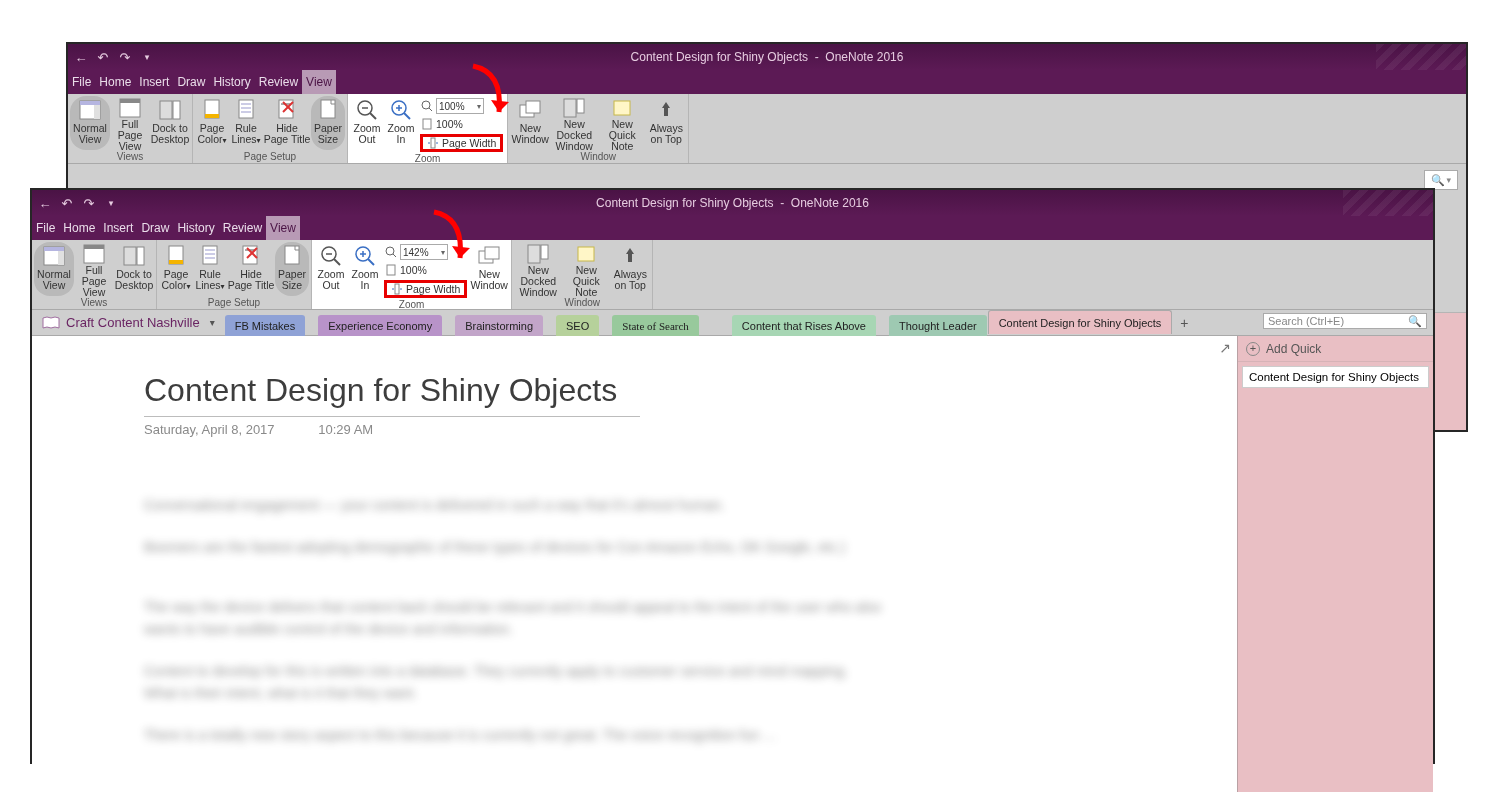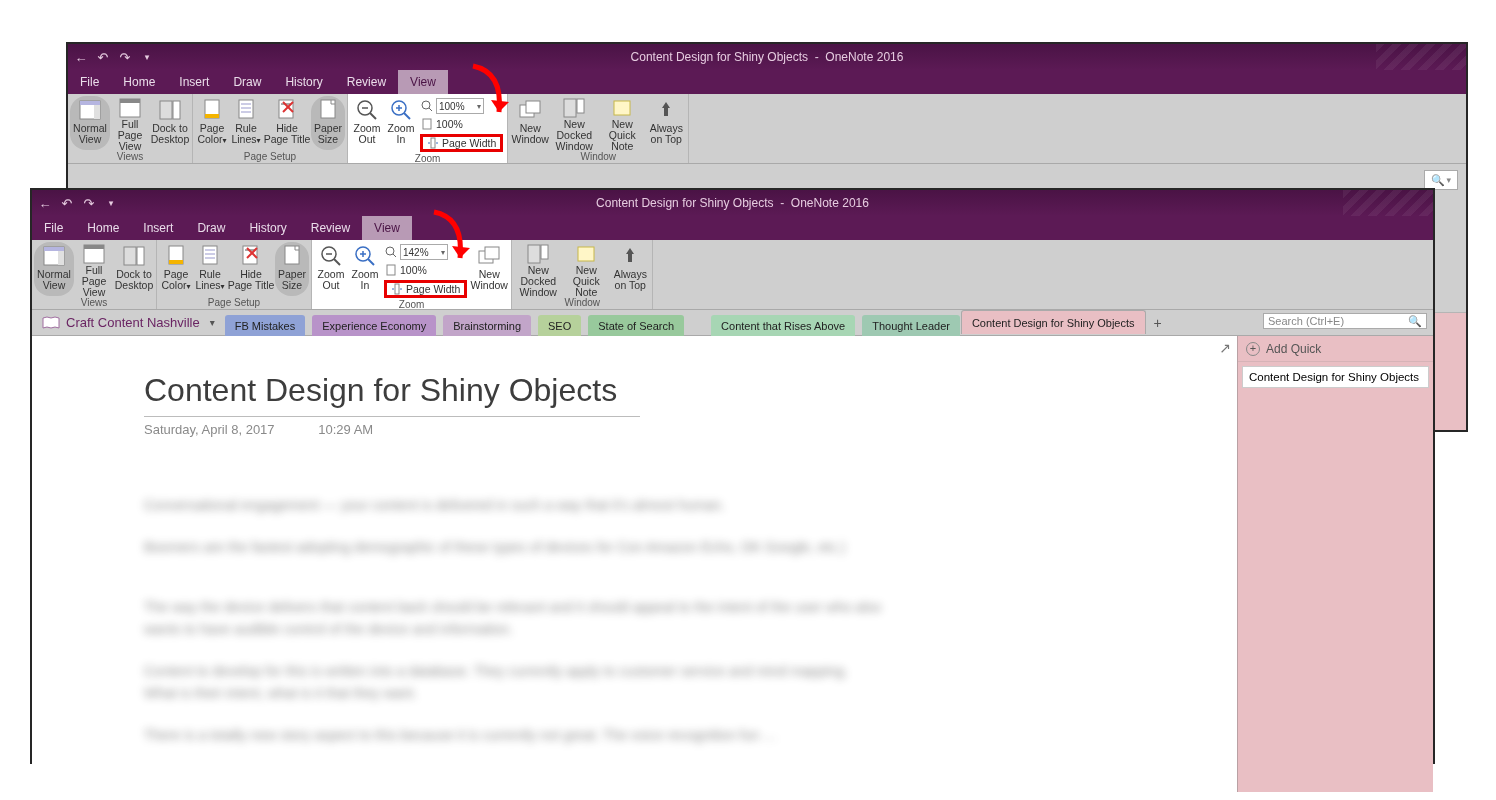--- a/index.html
+++ b/index.html
@@ -35,21 +35,21 @@
 
 .menubar {
   height: 24px;
   background: #5c1a55;
   display: flex;
   align-items: stretch;
 }
 .menubar .item {
   color: #eaddea;
   font-size: 12px;
-  padding: 0 12px;
+  padding: 0 4px;
   display: flex;
   align-items: center;
 }
 .menubar .item.active {
   background: #b89ab5;
   color: #4a1345;
 }
 
 
 .ribbon {
@@ -99,21 +99,21 @@
 .nbbar {
   height: 26px;
   background: #cfcfcf;
   display: flex;
   align-items: stretch;
   border-bottom: 1px solid #a9a9a9;
 }
 .nbhead { display: flex; align-items: center; gap: 6px; padding: 0 10px; font-size: 13px; color: #6a2463; }
 .nbhead .book { width: 18px; height: 14px; }
 .nbhead .caret { font-size: 10px; color:#555; margin-left: 4px; }
-.sections { display: flex; align-items: flex-end; gap: 6px; padding-top: 2px; }
+.sections { display: flex; align-items: flex-end; gap: 12px; padding-top: 2px; }
 .section-tab {
   height: 22px; padding: 0 10px; font-size: 11px; color: #222; display:flex; align-items:center;
   border-top-left-radius: 3px; border-top-right-radius: 3px; margin-right: 1px; position: relative; top: 2px;
 }
 .section-tab.active { height: 24px; top:0; border: 1px solid #aaa; border-bottom: none; background: #e9bfc4; }
 .addtab { width: 22px; display:flex; align-items:center; justify-content:center; color:#555; font-size:14px; }
 .nbbar .spacer { flex: 1; }
 .searchbox { width: 164px; height: 16px; margin: 3px 6px 0 0; border:1px solid #aaa; background:#fff; font-size: 11px; color:#888; display:flex; align-items:center; padding: 0 4px; justify-content:space-between; }
 
 
@@ -571,21 +571,21 @@
           </svg>
         </span>
       <span style="font-weight:400;">Craft Content Nashville</span>
       <span class="caret">▾</span>
     </div>
     <div class="sections" id="sections-front">
         <div class="section-tab" style="background: rgb(143, 162, 214);">FB Mistakes</div>
         <div class="section-tab" style="background: rgb(184, 147, 201);">Experience Economy</div>
         <div class="section-tab" style="background: rgb(194, 165, 201);">Brainstorming</div>
         <div class="section-tab" style="background: rgb(182, 209, 155);">SEO</div>
-        <div class="section-tab" style="background: rgb(152, 201, 156);">State of Search</div>
+        <div class="section-tab" style="background: rgb(152, 201, 156); font-family: Liberation Serif, serif;">State of Search</div>
         <div class="section-tab" style="background: rgb(167, 214, 180); margin-left: 20px;">Content that Rises Above</div>
         <div class="section-tab" style="background: rgb(158, 201, 178);">Thought Leader</div>
       </div>
     <div class="section-tab active">Content Design for Shiny Objects</div>
     <div class="addtab">+</div>
     <div class="spacer"></div>
     <div class="searchbox">
       <span>Search (Ctrl+E)</span>
       <span style="color:#888;">🔍</span>
     </div>

